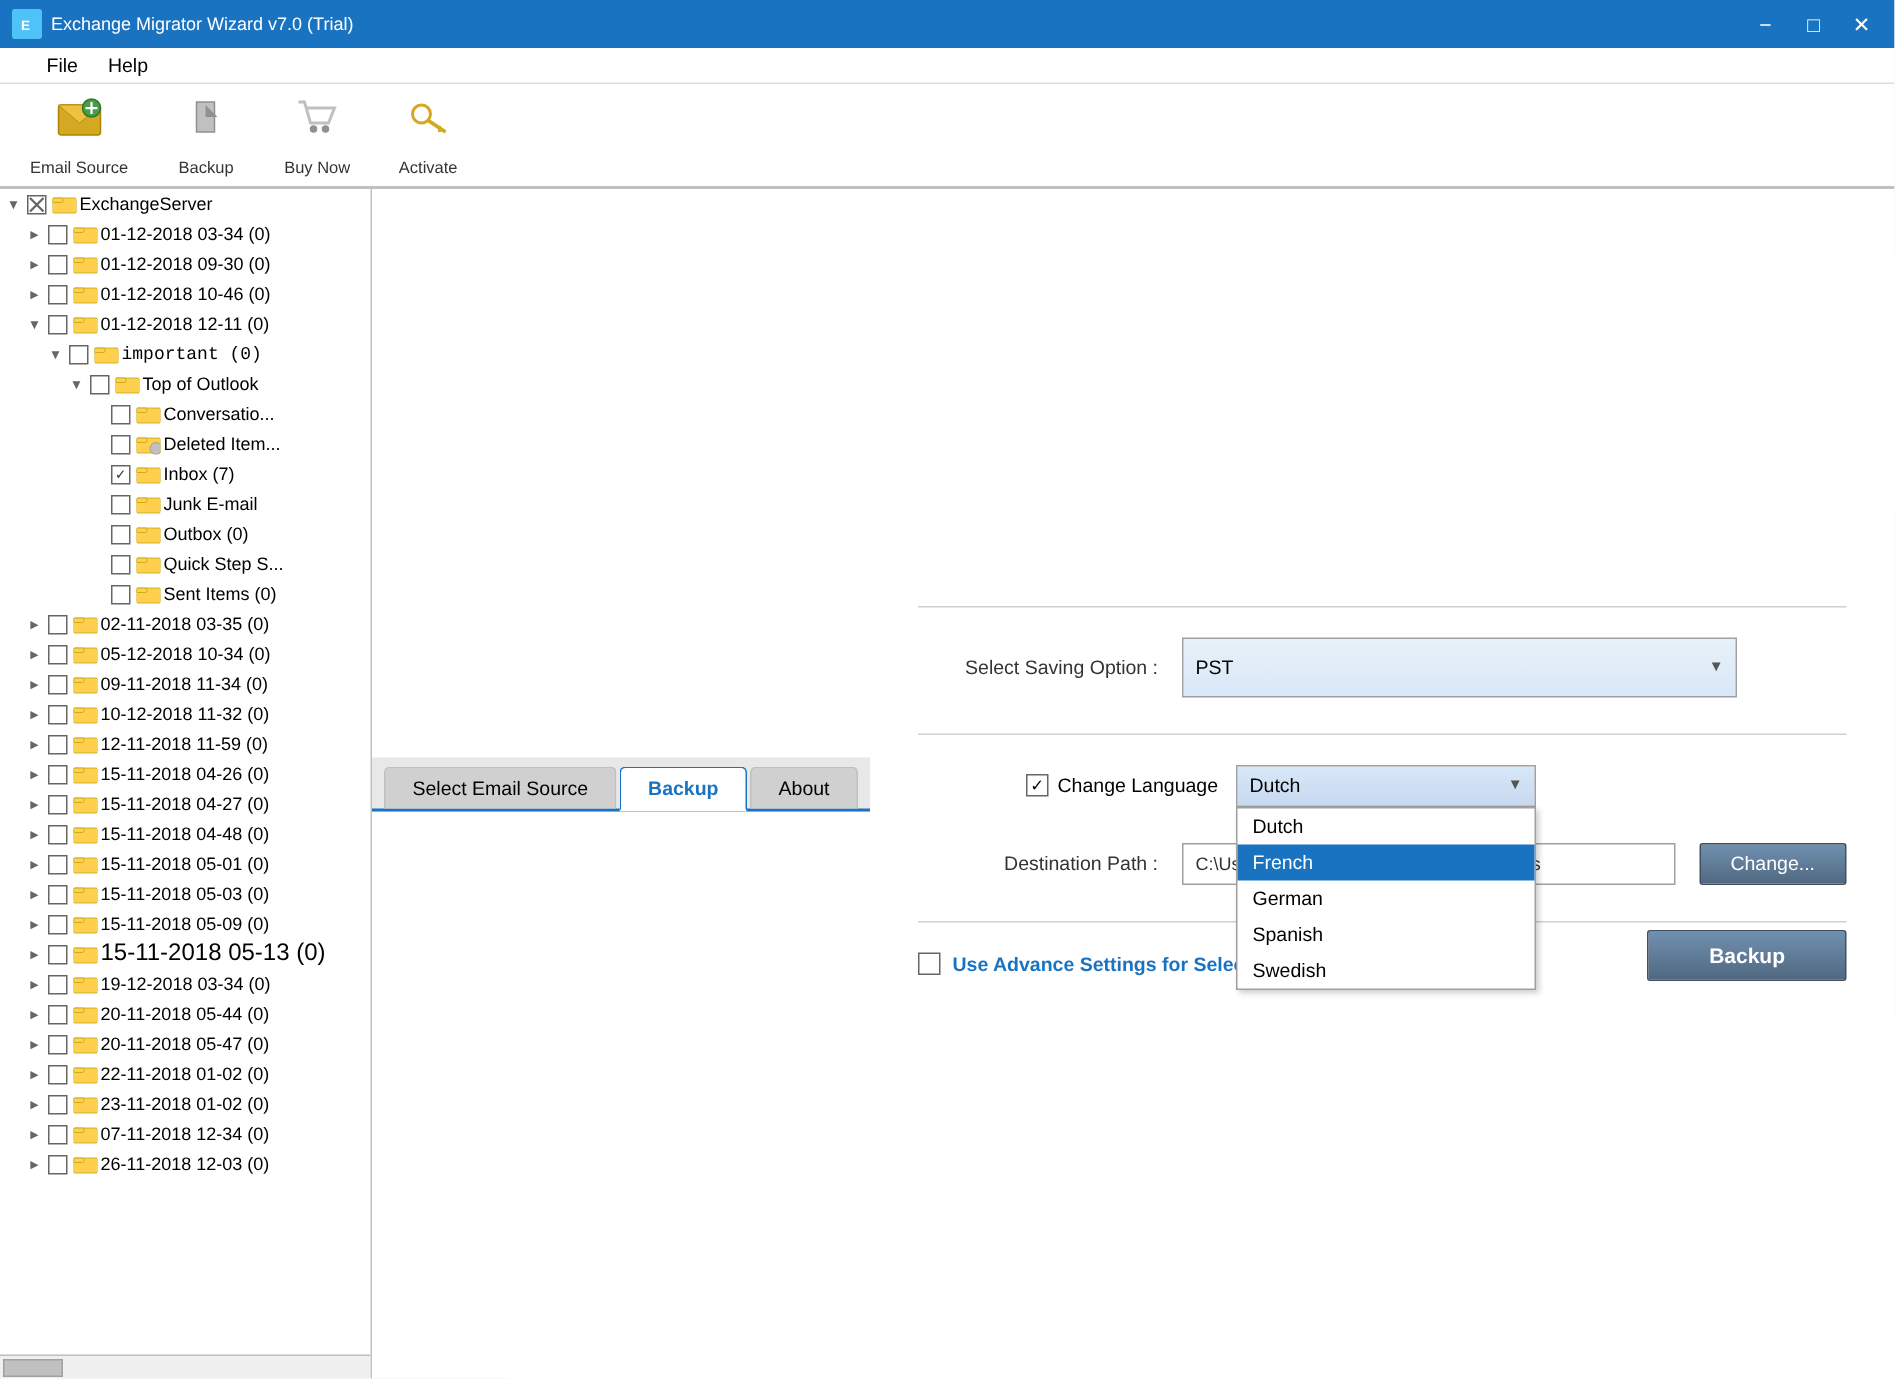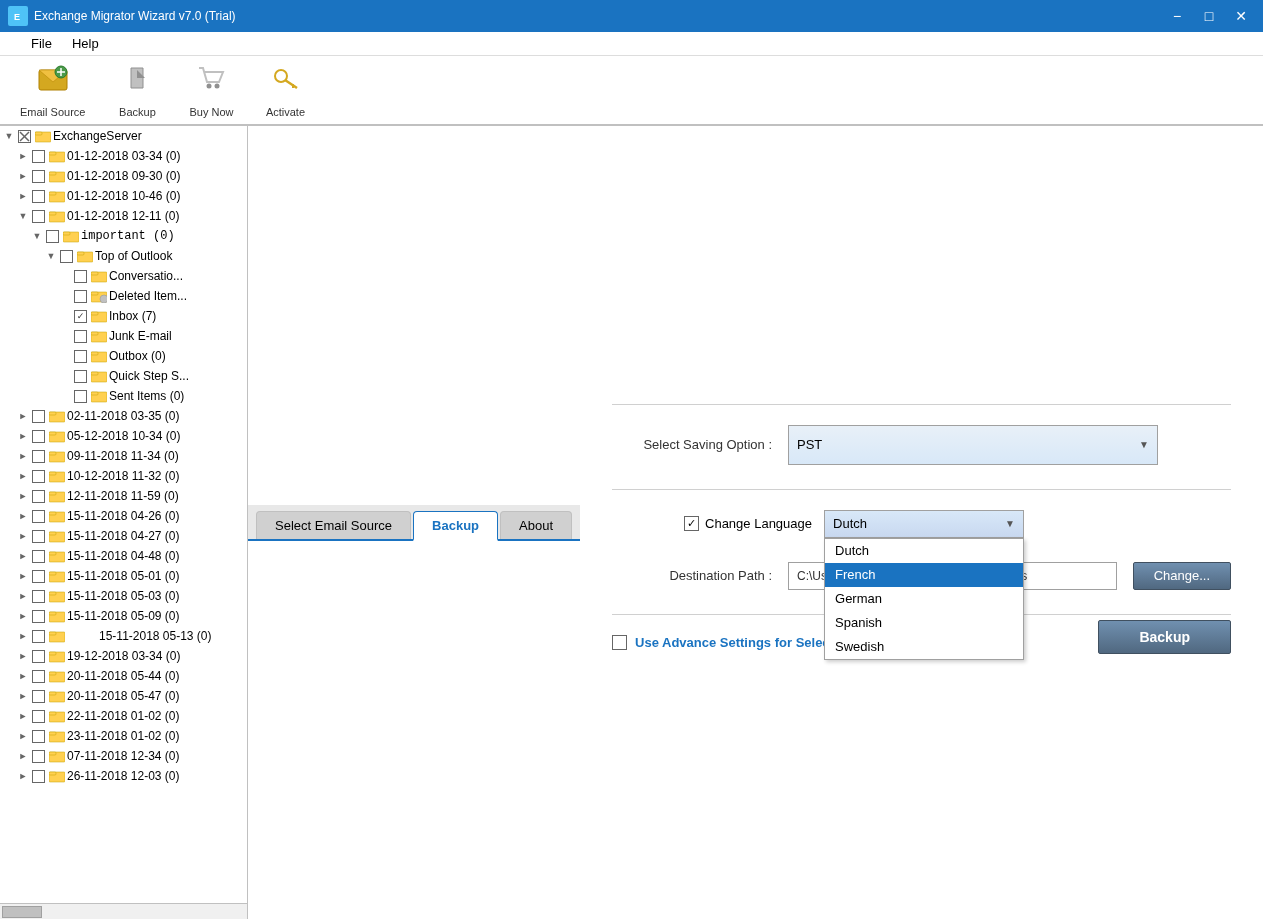--- a/index.html
+++ b/index.html
@@ -698,21 +698,21 @@
       </div>
       <div class="tree-node" style="padding-left:16px;">
         <span class="expand-btn">►</span>
         <div class="tree-checkbox"></div>
         <div class="folder-icon">
           <svg class="folder-svg" viewBox="0 0 16 14">
               <rect x="0" y="3" width="16" height="10" rx="1" fill="#ffd050" stroke="#c0a000" stroke-width="0.5"></rect>
               <rect x="0" y="3" width="7" height="3" rx="1" fill="#ffd050" stroke="#c0a000" stroke-width="0.5"></rect>
             </svg>
         </div>
-        <span style="font-size:12px;margin-left:32px;">15-11-2018 05-13 (0)</span>
+        <span style="font-size:16px;">15-11-2018 05-13 (0)</span>
       </div>
       <div class="tree-node" style="padding-left:16px;">
         <span class="expand-btn">►</span>
         <div class="tree-checkbox"></div>
         <div class="folder-icon">
           <svg class="folder-svg" viewBox="0 0 16 14">
               <rect x="0" y="3" width="16" height="10" rx="1" fill="#ffd050" stroke="#c0a000" stroke-width="0.5"></rect>
               <rect x="0" y="3" width="7" height="3" rx="1" fill="#ffd050" stroke="#c0a000" stroke-width="0.5"></rect>
             </svg>
         </div>

